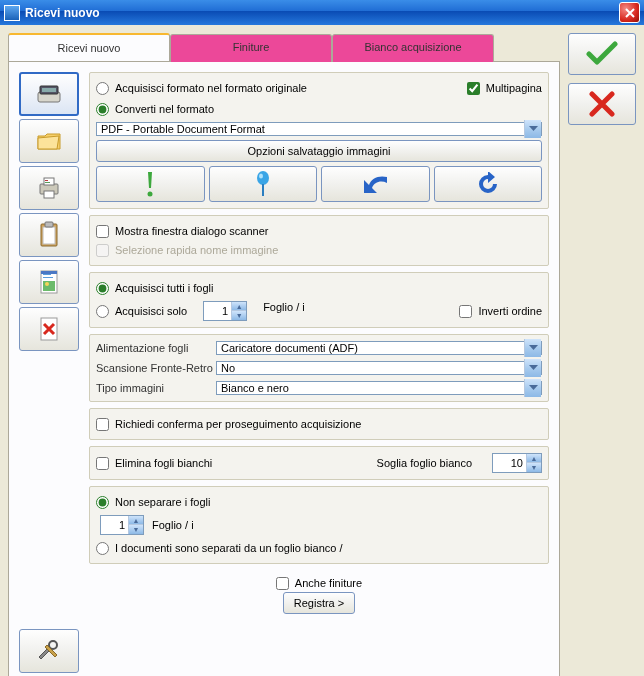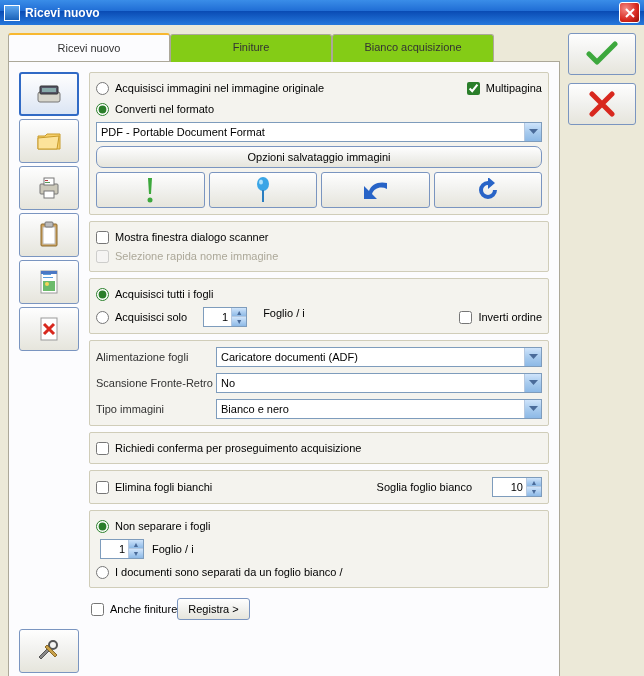--- a/index.html
+++ b/index.html
@@ -13,21 +13,21 @@
   .titlebar .close-btn svg { width: 10px; height: 10px; }
   
   
   .window-body { background: #ece9d8; height: 651px; padding: 8px; display: flex; gap: 8px; }
   
   
   .main-area { flex: 1; position: relative; }
   
   
   .tab-strip { display: flex; position: relative; z-index: 2; }
-  .tab { padding: 6px 0; width: 162px; text-align: center; border: 1px solid #aca899; border-bottom: none; background: #84cc16; border-radius: 3px 3px 0 0; margin-right: 0; position: relative; top: 1px; cursor: pointer; color: #333; }
+  .tab { padding: 6px 0; width: 162px; text-align: center; border: 1px solid #aca899; border-bottom: none; background: #ec4899; border-radius: 3px 3px 0 0; margin-right: 0; position: relative; top: 1px; cursor: pointer; color: #333; }
   .tab.active { background: #fcfcfe; z-index: 3; top: 0; padding: 7px 0; border-top: 2px solid #f8b830; }
   
   
   .tab-content { border: 1px solid #aca899; background: #fcfcfe; padding: 10px; display: flex; gap: 10px; height: 623px; }
   
   
   .sidebar { width: 60px; display: flex; flex-direction: column; gap: 3px; }
   .side-btn { height: 44px; border: 1px solid #7a95c0; background: linear-gradient(to bottom, #fefefe, #f1f1ee 50%, #e6e5dc); border-radius: 3px; display: flex; align-items: center; justify-content: center; cursor: pointer; }
   .side-btn.selected { border: 2px solid #316ac5; background: linear-gradient(to bottom, #fefefe, #eef2f9 50%, #dbe5f4); }
   .side-btn-bottom { margin-top: auto; }
@@ -39,48 +39,48 @@
   .panel { border: 1px solid #d0cdb9; background: #f4f3ee; border-radius: 2px; padding: 6px; }
   
   
   .radio-row, .check-row { display: flex; align-items: center; gap: 4px; min-height: 18px; }
   .radio-row input, .check-row input { margin-right: 2px; }
   .check-row.disabled { color: #aca899; }
   .check-row input[type="checkbox"] { width: 13px; height: 13px; accent-color: #2a7e2a; }
   .radio-row input[type="radio"] { width: 13px; height: 13px; accent-color: #2a7e2a; }
   
   
-  .dropdown-wrap { display: flex; border: 1px solid #7e9cbc; background: #fff; height: 20px; align-items: center; }
+  .dropdown-wrap { display: flex; border: 1px solid #7e9cbc; background: #fff; height: 14px; align-items: center; }
   .dropdown-wrap .dd-text { flex: 1; padding: 0 4px; font-size: 11px; }
   .dropdown-wrap .dd-arrow { width: 17px; height: 18px; background: linear-gradient(to bottom, #cfe4fb, #a8cbee 50%, #8db9e6); border-left: 1px solid #b5c8e0; display: flex; align-items: center; justify-content: center; }
   
   
   .btn { border: 1px solid #7a95c0; background: linear-gradient(to bottom, #fefefe, #f1f1ee 50%, #e6e5dc); border-radius: 3px; padding: 4px 8px; cursor: pointer; font-size: 11px; text-align: center; }
-  .btn-wide { width: 100%; display: flex; justify-content: center; height: 22px; border-radius: 7px; }
+  .btn-wide { width: 100%; display: flex; justify-content: center; height: 22px; }
   .action-row { display: flex; gap: 4px; }
   .action-row .btn { flex: 1; height: 36px; display: flex; align-items: center; justify-content: center; }
   
   
   .spinner { display: inline-flex; border: 1px solid #7e9cbc; background: #fff; height: 20px; width: 50px; align-items: center; }
   .spinner.small { width: 44px; }
   .spinner-val { flex: 1; text-align: right; padding: 0 3px; font-size: 11px; }
   .spinner-btns { width: 15px; display: flex; flex-direction: column; }
   .spinner-btns .sp { height: 9px; background: linear-gradient(to bottom, #cfe4fb, #8db9e6); border-left: 1px solid #b5c8e0; display: flex; align-items: center; justify-content: center; font-size: 7px; color: #4a6b9a; }
   .spinner-btns .sp:first-child { border-bottom: 1px solid #b5c8e0; }
   
   
   .form-grid { display: grid; grid-template-columns: 120px 1fr; row-gap: 6px; align-items: center; }
   .form-grid label { color: #333; }
   
   
   .right-col { width: 68px; display: flex; flex-direction: column; gap: 8px; }
   .right-btn { height: 42px; border: 1px solid #7a95c0; background: linear-gradient(to bottom, #fefefe, #f1f1ee 50%, #e6e5dc); border-radius: 3px; display: flex; align-items: center; justify-content: center; cursor: pointer; }
   
   
-  .bottom-row { display: flex; align-items: center; justify-content: flex-start; margin-top: 4px; padding: 0 2px 2px 2px; }
+  .bottom-row { display: flex; align-items: center; justify-content: space-between; margin-top: 4px; padding: 0 2px 2px 2px; flex-direction: column; }
   .btn-register { border: 1px solid #7a95c0; background: linear-gradient(to bottom, #fefefe, #f1f1ee 50%, #e6e5dc); border-radius: 3px; padding: 4px 10px; cursor: pointer; font-size: 11px; }
   
   svg { display: block; }
 </style>
 </head>
 <body>
 
 <div class="titlebar">
   <span class="title-icon"></span>
   <span class="title-text">Ricevi nuovo</span>
@@ -156,21 +156,21 @@
           </svg>
         </div>
       </div>
 
       <div class="content-col">
 
         <div class="panel">
           <div style="display:flex;justify-content:space-between;align-items:center">
             <label class="radio-row">
               <input type="radio" name="fmt" style="">
-                <span>Acquisisci immagini nel immagine originale</span>
+                <span>Acquisisci formato nel formato originale</span>
             </label>
             <label class="check-row">
               <input type="checkbox" checked="" style="">
                 <span>Multipagina</span>
             </label>
           </div>
           <label class="radio-row" style="margin-top:3px">
             <input type="radio" name="fmt" checked="" style="">
               <span>Converti nel formato</span>
           </label>

